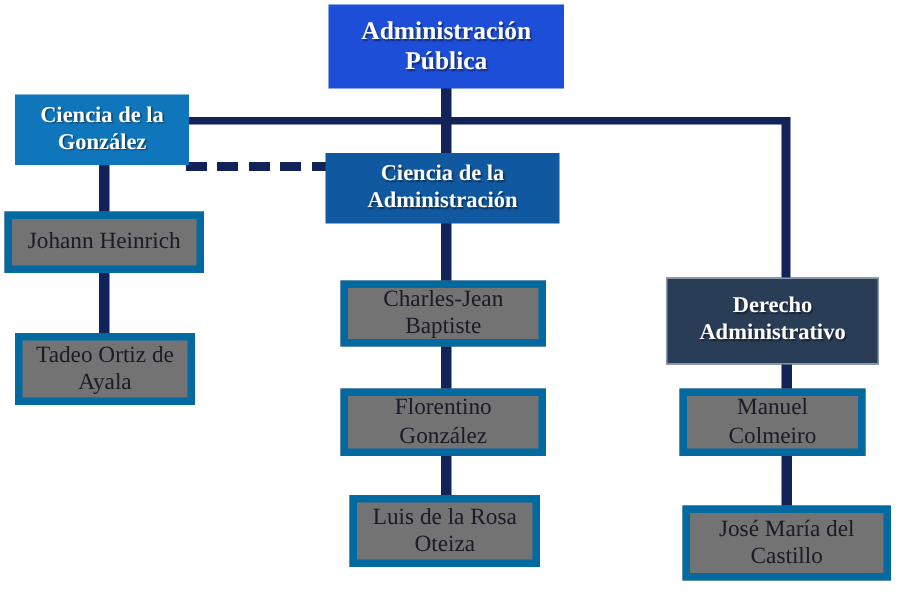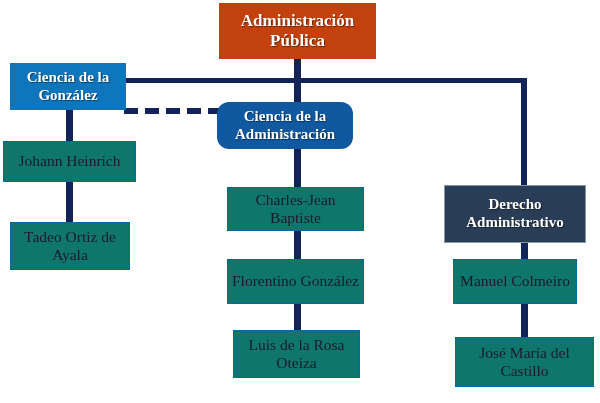--- a/index.html
+++ b/index.html
@@ -41,29 +41,29 @@
     line-height:1.18;
   }
   .node .txt{display:block;width:100%;padding:0 4px;}
 
   
   .node.filled{
     color:#ffffff;
     font-weight:bold;
     text-shadow:1px 1px 1px rgba(0,0,0,.45);
   }
-  .node.navy   {background:#c2410c;}
+  .node.navy   {background:#1d4ed8;}
   .node.blue   {background:#0f76bc;}
   .node.midblue{background:#1058a0;}
   .node.slate  {background:#2a3d56;border:1px solid #8a97a8;justify-content:flex-end;}
 
   
   .node.leaf{
-    background:#0f766e;
-    border:1px solid #0369a1;
+    background:#737373;
+    border:5px solid #0369a1;
     color:#1b1b28;
   }
 
   
   .fs-root{font-size:17px;}
   .fs-cat {font-size:15px;}
   .fs-leaf{font-size:15.5px;}
 </style>
 </head>
 <body>
@@ -105,21 +105,21 @@
   </div>
 
   <div class="node leaf fs-leaf" style="left:3px;top:141px;width:133px;height:41px;">
     <span class="txt">Johann Heinrich</span>
   </div>
 
   <div class="node leaf fs-leaf" style="left:10px;top:222px;width:120px;height:48px;">
     <span class="txt">Tadeo Ortiz de Ayala</span>
   </div>
 
-  <div class="node filled midblue fs-cat" style="left:217px;top:102px;width:136px;height:47px;border-radius:12px;">
+  <div class="node filled midblue fs-cat" style="left:217px;top:102px;width:156px;height:47px;">
     <span class="txt">Ciencia de la Administración</span>
   </div>
 
   <div class="node leaf fs-leaf" style="left:227px;top:187px;width:137px;height:44px;">
     <span class="txt">Charles-Jean Baptiste</span>
   </div>
 
   <div class="node leaf fs-leaf" style="left:227px;top:259px;width:137px;height:45px;">
     <span class="txt">Florentino González</span>
   </div>

